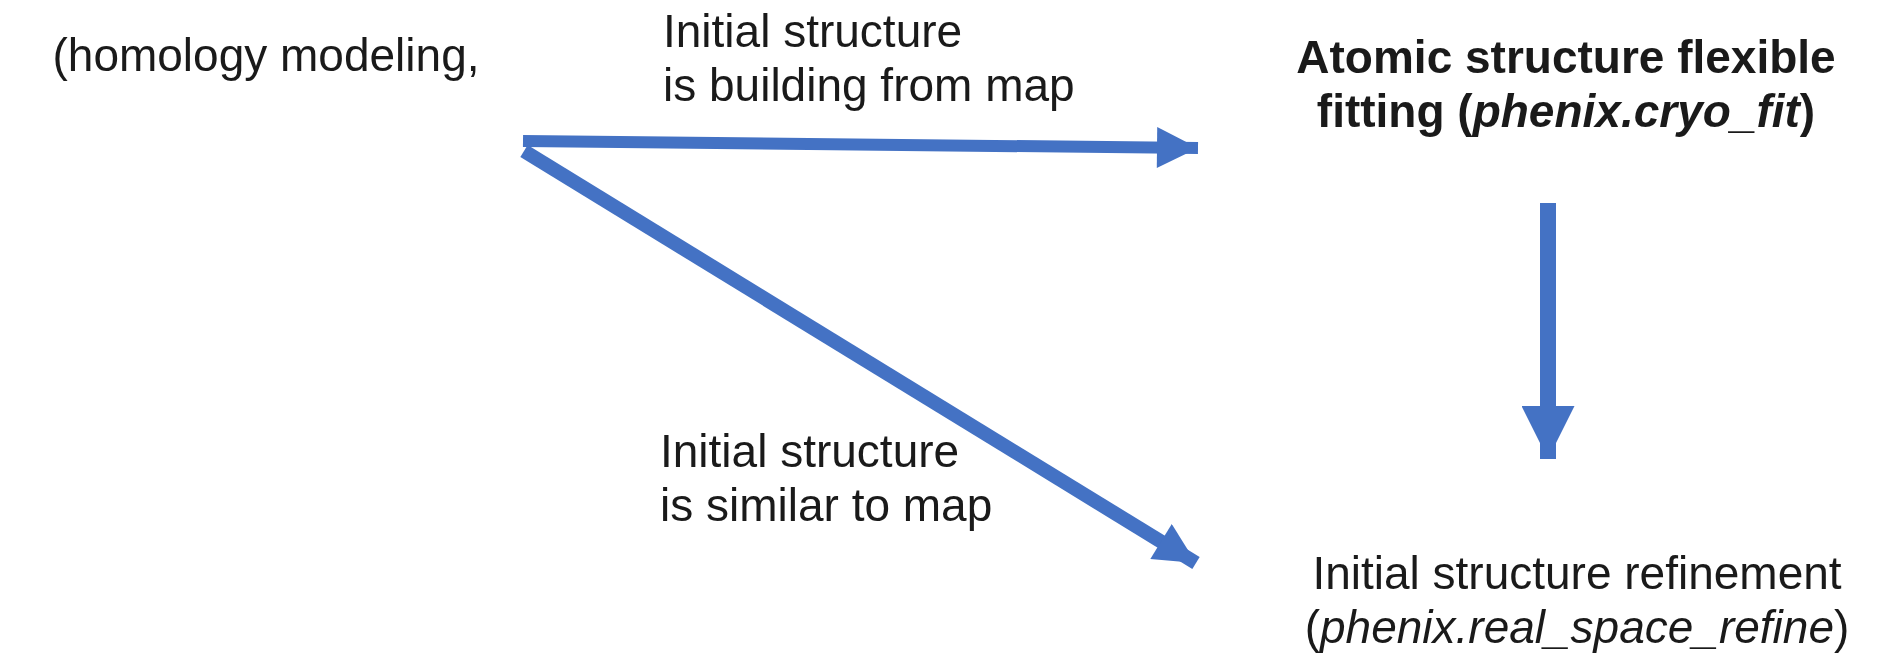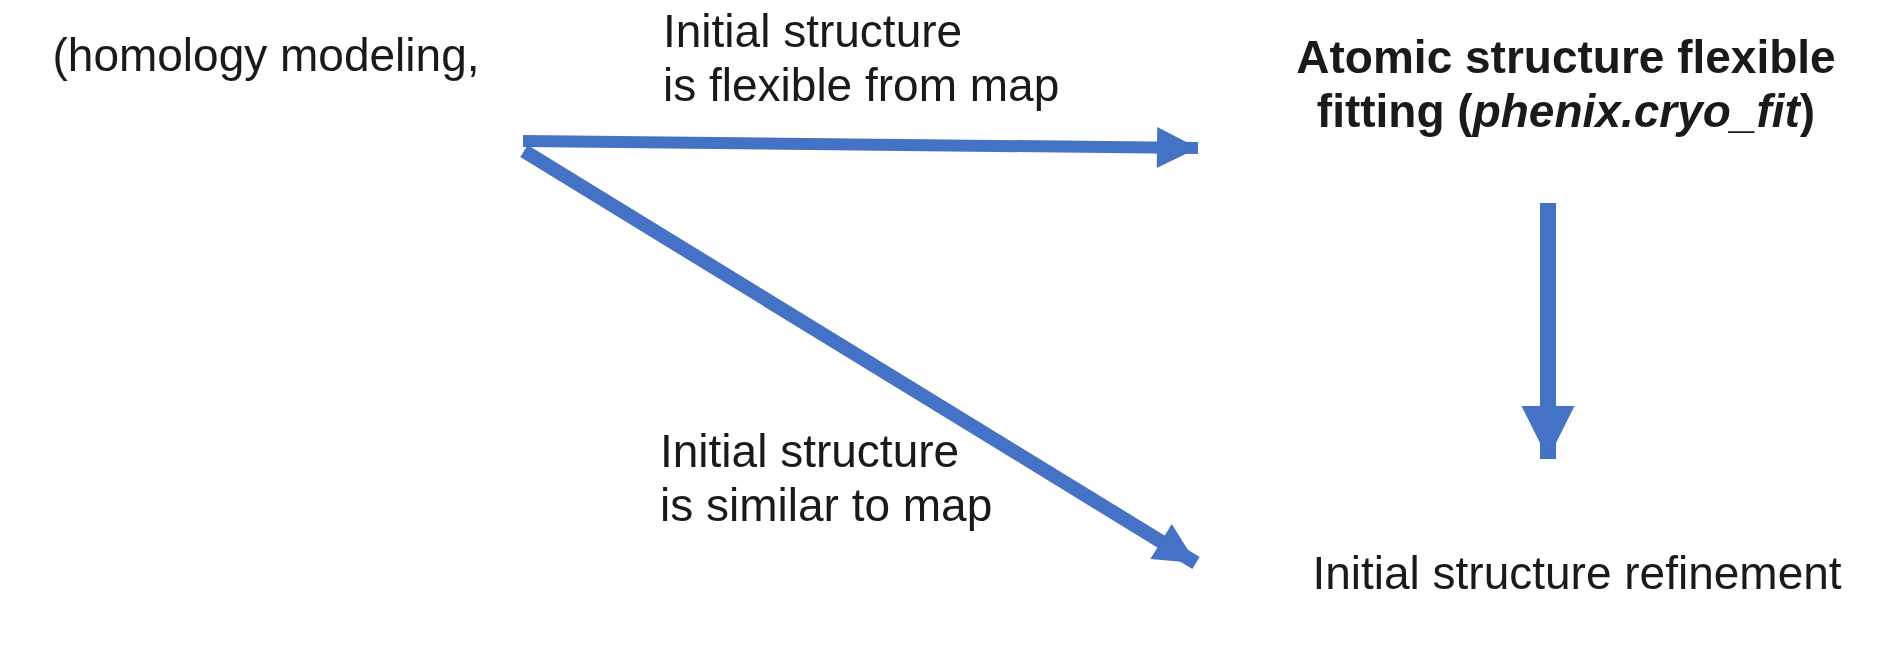--- a/index.html
+++ b/index.html
@@ -53,32 +53,35 @@
     <line class="arrow-line" x1="524" y1="151" x2="1196" y2="563" stroke-width="14" marker-end="url(#head-md)"></line>
     <line class="arrow-line" x1="1548" y1="203" x2="1548" y2="459" stroke-width="16" marker-end="url(#head-lg)"></line>
   </svg>
 
   <div class="block center" style="left:6px; top:28px; width:520px;">
     <div>(homology modeling,</div>
   </div>
 
   <div class="block" style="left:663px; top:4px;">
     <div>Initial structure</div>
-    <div>is flexible from map</div>
+    <div>is building from map</div>
   </div>
 
   <div class="block center" style="left:1280px; top:30px; width:572px;font-weight:bold;">
     <div>Atomic structure flexible</div>
     <div>
       <span>fitting (</span><span class="italic">phenix.cryo_fit</span><span>)</span>
     </div>
   </div>
 
   <div class="block" style="left:660px; top:424px;">
     <div>Initial structure</div>
     <div>is similar to map</div>
   </div>
 
   <div class="block center" style="left:1270px; top:546px; width:614px;">
     <div>Initial structure refinement</div>
+    <div>
+      <span>(</span><span class="italic">phenix.real_space_refine</span><span>)</span>
+    </div>
   </div>
 
 </div>
 
 </body></html>

